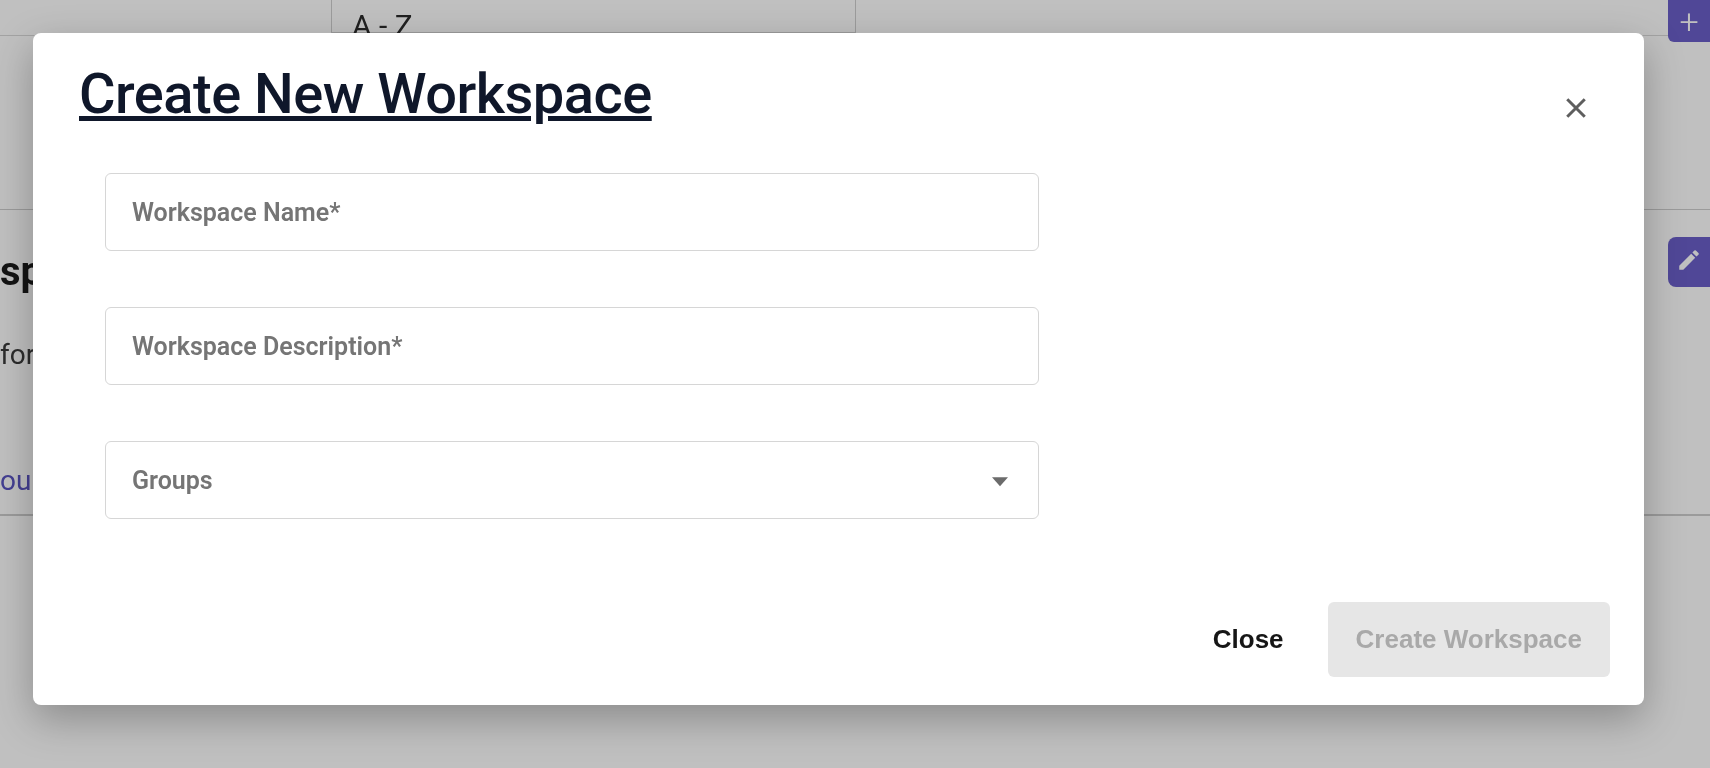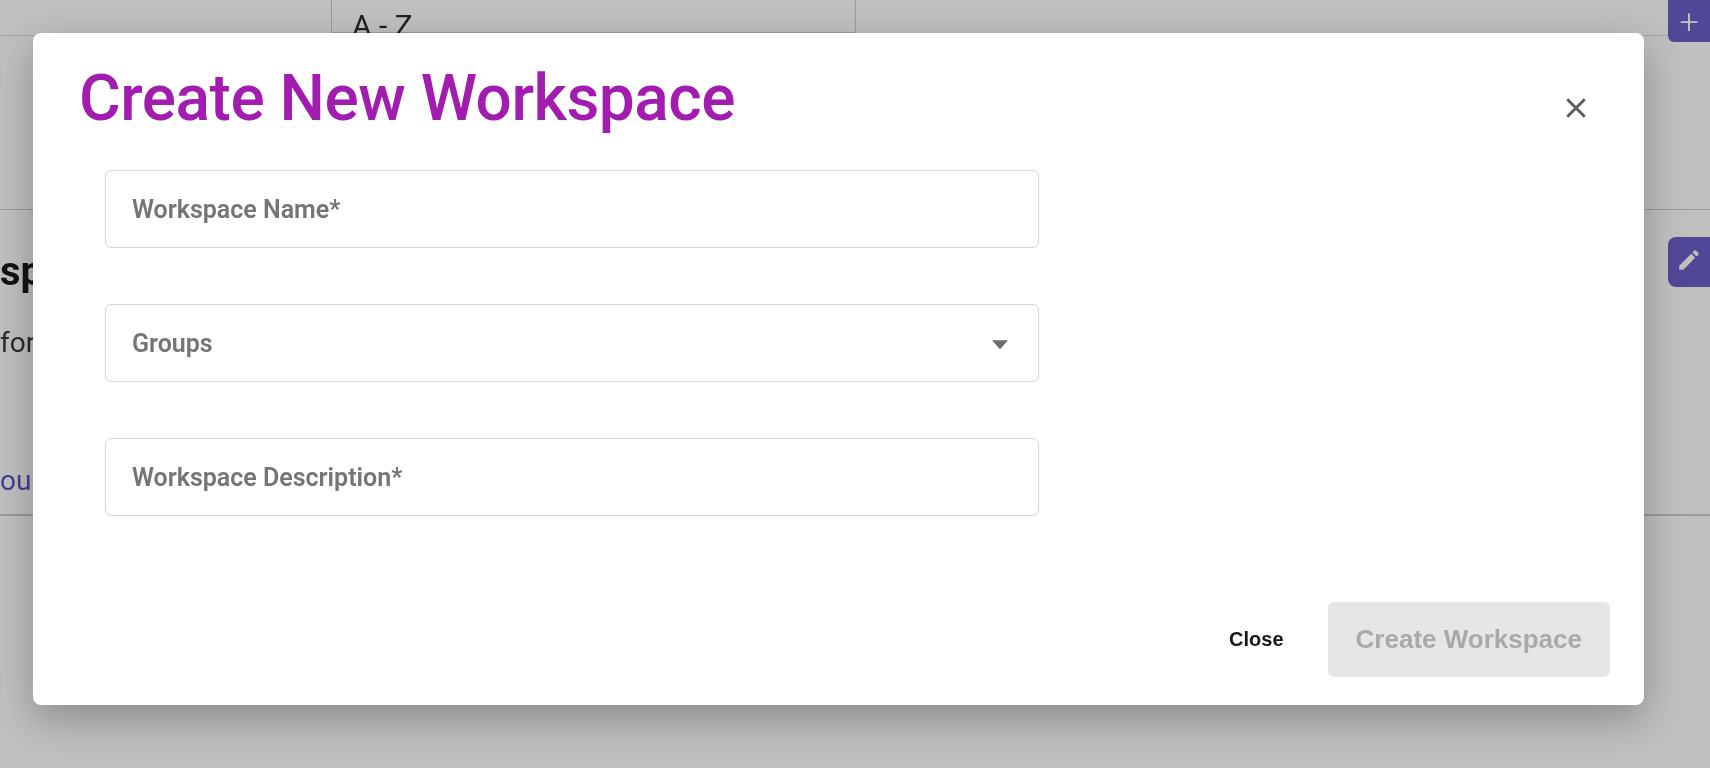--- a/index.html
+++ b/index.html
@@ -21,21 +21,21 @@
     }
     .bg-top-strip { position:absolute; top:0; left:0; right:0; height:36px; background:#fff; border-bottom:1px solid #d8d8d8;}
     .bg-sort-box {
       position: absolute;
       top: 0; left: 331px; width: 525px; height: 33px;
       border: 1px solid #d0d0d0; border-top: none;
       display: flex; align-items: flex-start; padding: 8px 20px; font-size: 30px; color: #2b2b2b;
       background:#fff;
     }
     .bg-heading { position:absolute; top:248px; left:0; font-size:40px; font-weight:700; color:#1a1a1a; }
-    .bg-sub { position:absolute; top:326px; left:0; font-size:28px; color:#3b3b3b;}
+    .bg-sub { position:absolute; top:338px; left:0; font-size:28px; color:#3b3b3b;}
     .bg-link { position:absolute; top:464px; left:0; font-size:28px; color:#5a55c2; }
     .bg-divider { position:absolute; top:209px; left:0; right:0; height:1px; background:#cfcfcf;}
     .bg-rule2 { position:absolute; top:514px; left:0; right:0; height:2px; background:#cfcfcf;}
 
     .bg-plus-btn {
       position: absolute; top: 0; right: 0; width: 42px; height: 42px;
       background: #6a5fc9; color: #fff; border-radius: 0 0 0 6px;
       display:flex;align-items:center;justify-content:center;font-size:34px;font-weight:300;
     }
     .bg-edit-btn {
@@ -58,38 +58,39 @@
       top: 33px;
       left: 33px;
       width: 1611px;
       height: 672px;
       background: #fff;
       border-radius: 8px;
       box-shadow: 0 14px 40px rgba(0,0,0,0.28);
       padding: 28px 46px 36px 46px;
     }
     .modal-title {
-      font-size: 64px;
+      font-size: 56px;
       font-weight: 500;
-      color: #a21caf;
+      color: #0f172a;
       letter-spacing: -0.5px;
+      text-decoration: underline;
     }
     .modal-close {
       position: absolute;
       top: 55px;
       right: 46px;
       width: 44px; height: 44px;
       display:flex;align-items:center;justify-content:center;
       cursor: pointer;
       color:#5e5e5e;
     }
     .modal-close svg { width: 30px; height: 30px; stroke:#5e5e5e; stroke-width:2.4; }
 
     .modal-body {
-      margin-top: 34px;
+      margin-top: 46px;
       padding-left: 26px;
       width: 960px;
     }
     .field {
       border: 1px solid #d6d6d6;
       border-radius: 6px;
       height: 78px;
       display: flex;
       align-items: center;
       padding: 0 26px;
@@ -114,21 +115,21 @@
 
     .modal-actions {
       position: absolute;
       right: 34px;
       bottom: 28px;
       display: flex;
       align-items: center;
       gap: 44px;
     }
     .btn-close {
-      font-size: 20px;
+      font-size: 26px;
       font-weight: 700;
       color: #161616;
       background: none;
       border: none;
       cursor: pointer;
     }
     .btn-create {
       font-size: 26px;
       font-weight: 700;
       color: #a9a9a9;
@@ -176,28 +177,28 @@
         </svg>
     </span>
   </div>
 
   <div class="modal-body">
 
     <div class="field">
       <span class="label">Workspace Name*</span>
     </div>
 
+    <div class="field">
+      <span class="label">Workspace Description*</span>
+    </div>
+
     <div class="field select">
       <span class="label">Groups</span>
       <span class="caret"></span>
     </div>
 
-    <div class="field">
-      <span class="label">Workspace Description*</span>
-    </div>
-
   </div>
 
   <div class="modal-actions">
     <button class="btn-close">Close</button>
     <button class="btn-create" disabled="">Create Workspace</button>
   </div>
 </div>
 
 </body></html>

